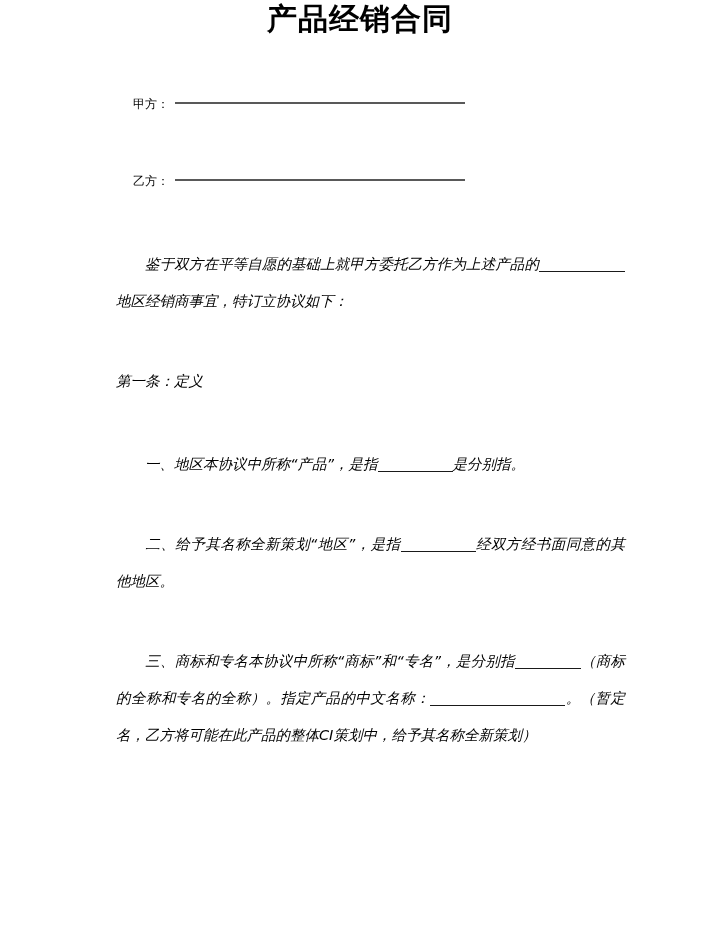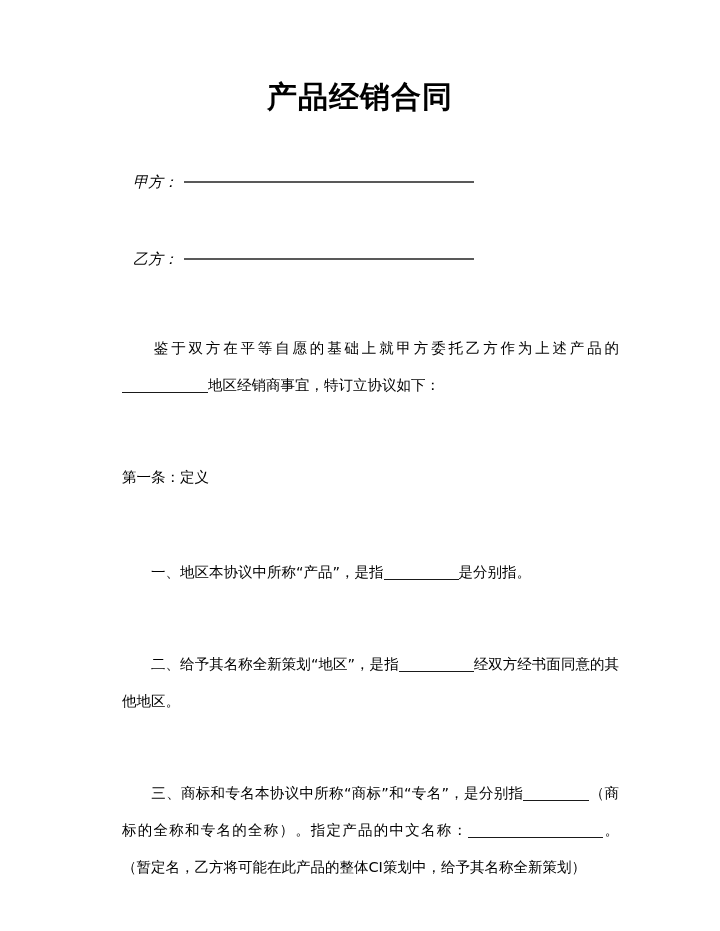--- a/index.html
+++ b/index.html
@@ -18,63 +18,62 @@
   .page {
     position: relative;
     width: 720px;
     height: 931px;
     box-sizing: border-box;
   }
 
   
   .doc-title {
     margin: 0;
-    padding-top: 78px;
     text-align: center;
     font-size: 30px;
     font-weight: bold;
     letter-spacing: 1px;
     line-height: 1.25;
   }
 
   
   .body-block {
     margin-top: 48px;
     padding-left: 113px;
     padding-right: 92px;
     font-size: 14.5px;
     line-height: 37px;
   }
 
   .para {
-    margin: 9px;
+    margin: 3px;
     text-align: justify;
     text-justify: inter-ideograph;
+    font-style: italic;
   }
 
   
   .gap-sm { height: 37px; }
   .gap-md { height: 40px; }
   .gap-lg { height: 43px; }
 
   .indent {
     display: inline-block;
     width: 29px;
   }
 
   
   .party-row {
     display: flex;
     align-items: baseline;
     padding-left: 20px;
   }
   .party-label {
     white-space: nowrap;
-    font-size: 15px;
-    font-style: italic;
+    font-size: 12px;
   }
   .party-rule {
     display: inline-block;
     width: 290px;
     border-bottom: 2px solid #595959;
     margin-left: 6px;
     position: relative;
     top: -4px;
   }
 

